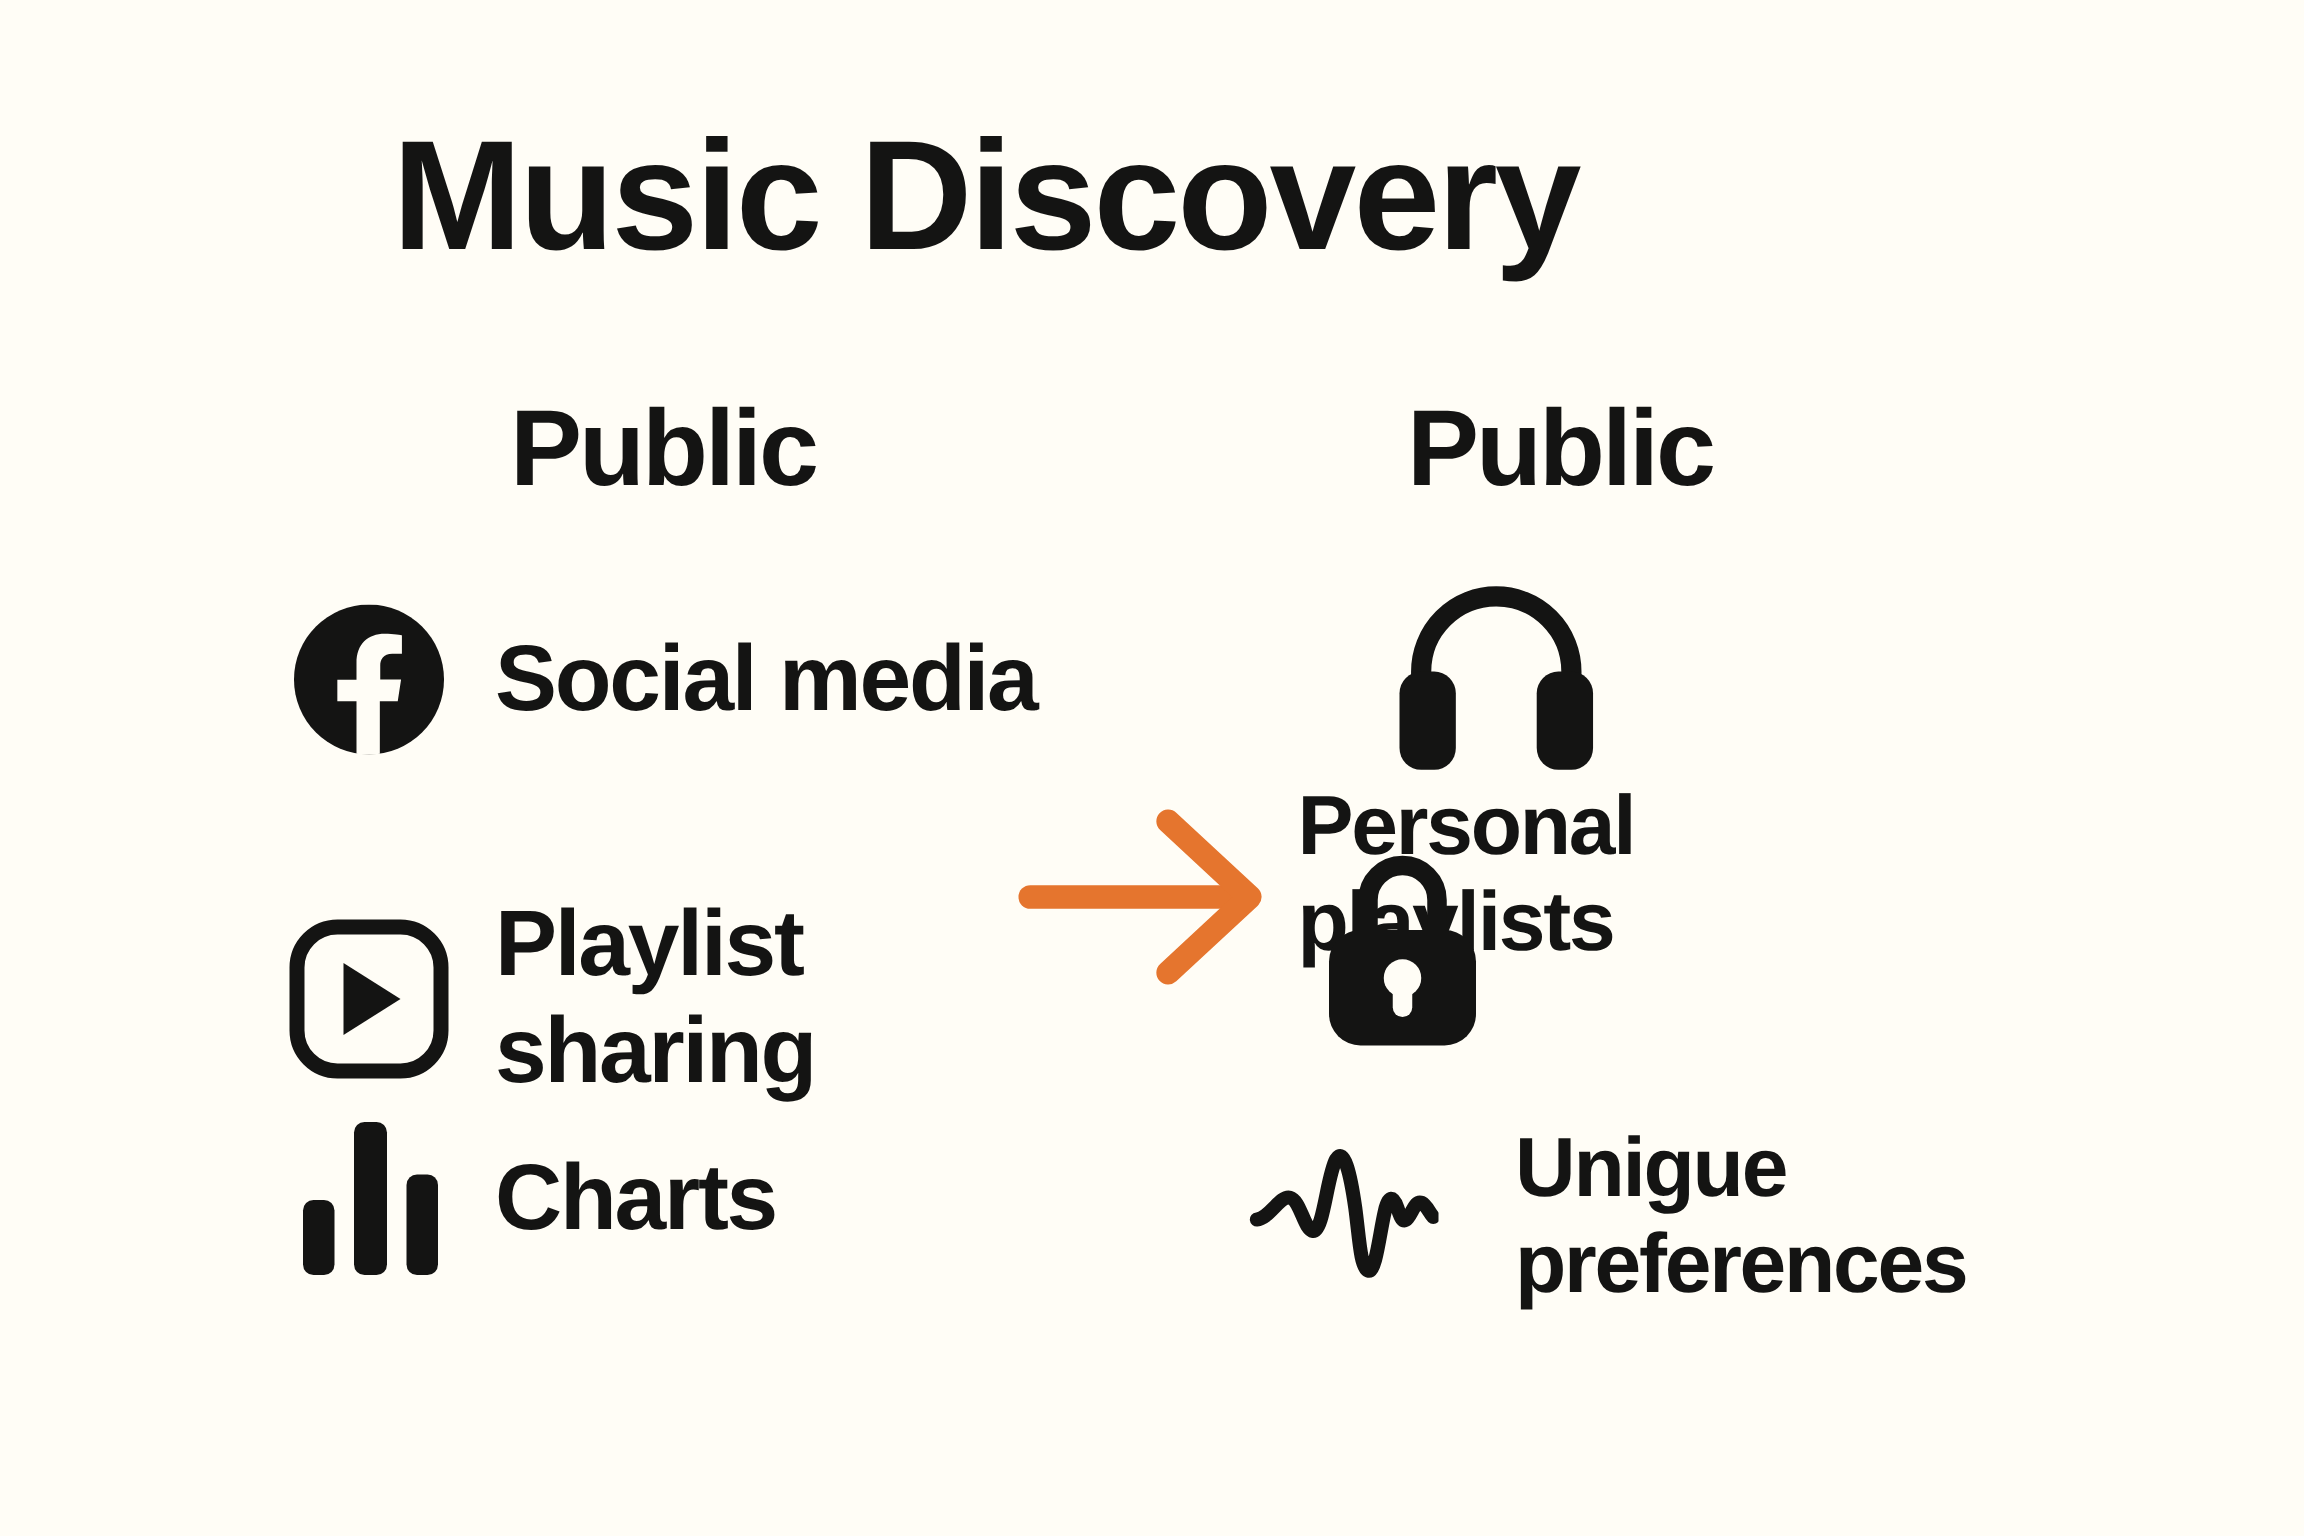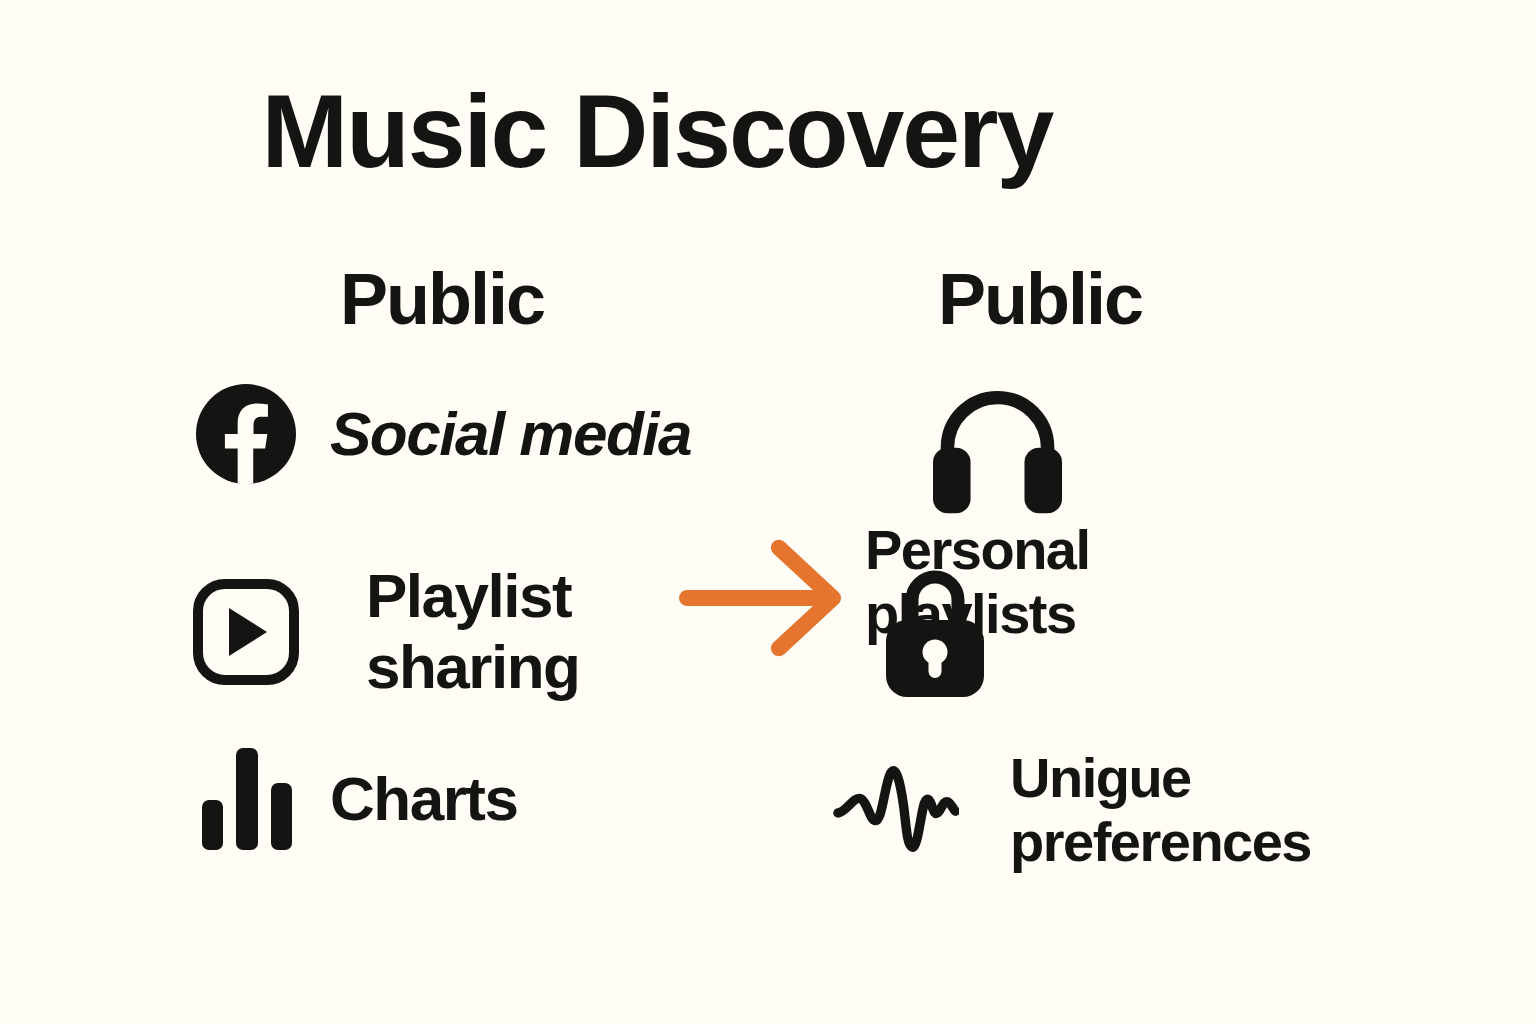--- a/index.html
+++ b/index.html
@@ -50,22 +50,22 @@
   .left .icon-box{width:112px;margin-right:28px;}
   .right .icon-box{width:140px;margin-right:45px;}
   .label{
     font-weight:bold;
     letter-spacing:-1.5px;
     line-height:1.14;
   }
   .left .label{font-size:62px;}
   .right .label{font-size:56px;}
 
-  .item.social    {left:190px;top:384px;font-style:italic;}
-  .item.playlist  {left:190px;top:561px;gap:36px;}
+  .item.social    {left:190px;top:403px;}
+  .item.playlist  {left:190px;top:595px;}
   .item.charts    {left:190px;top:748px;text-align:right;}
   .item.personal  {left:865px;top:388px;flex-direction:column;}
   .item.privacy   {left:865px;top:560px;}
   .item.unique    {left:825px;top:746px;}
 
   .playlist .label{max-width:240px;}
   .personal .label{max-width:310px;}
   .unique  .label{max-width:340px;}
 
   .arrow{

